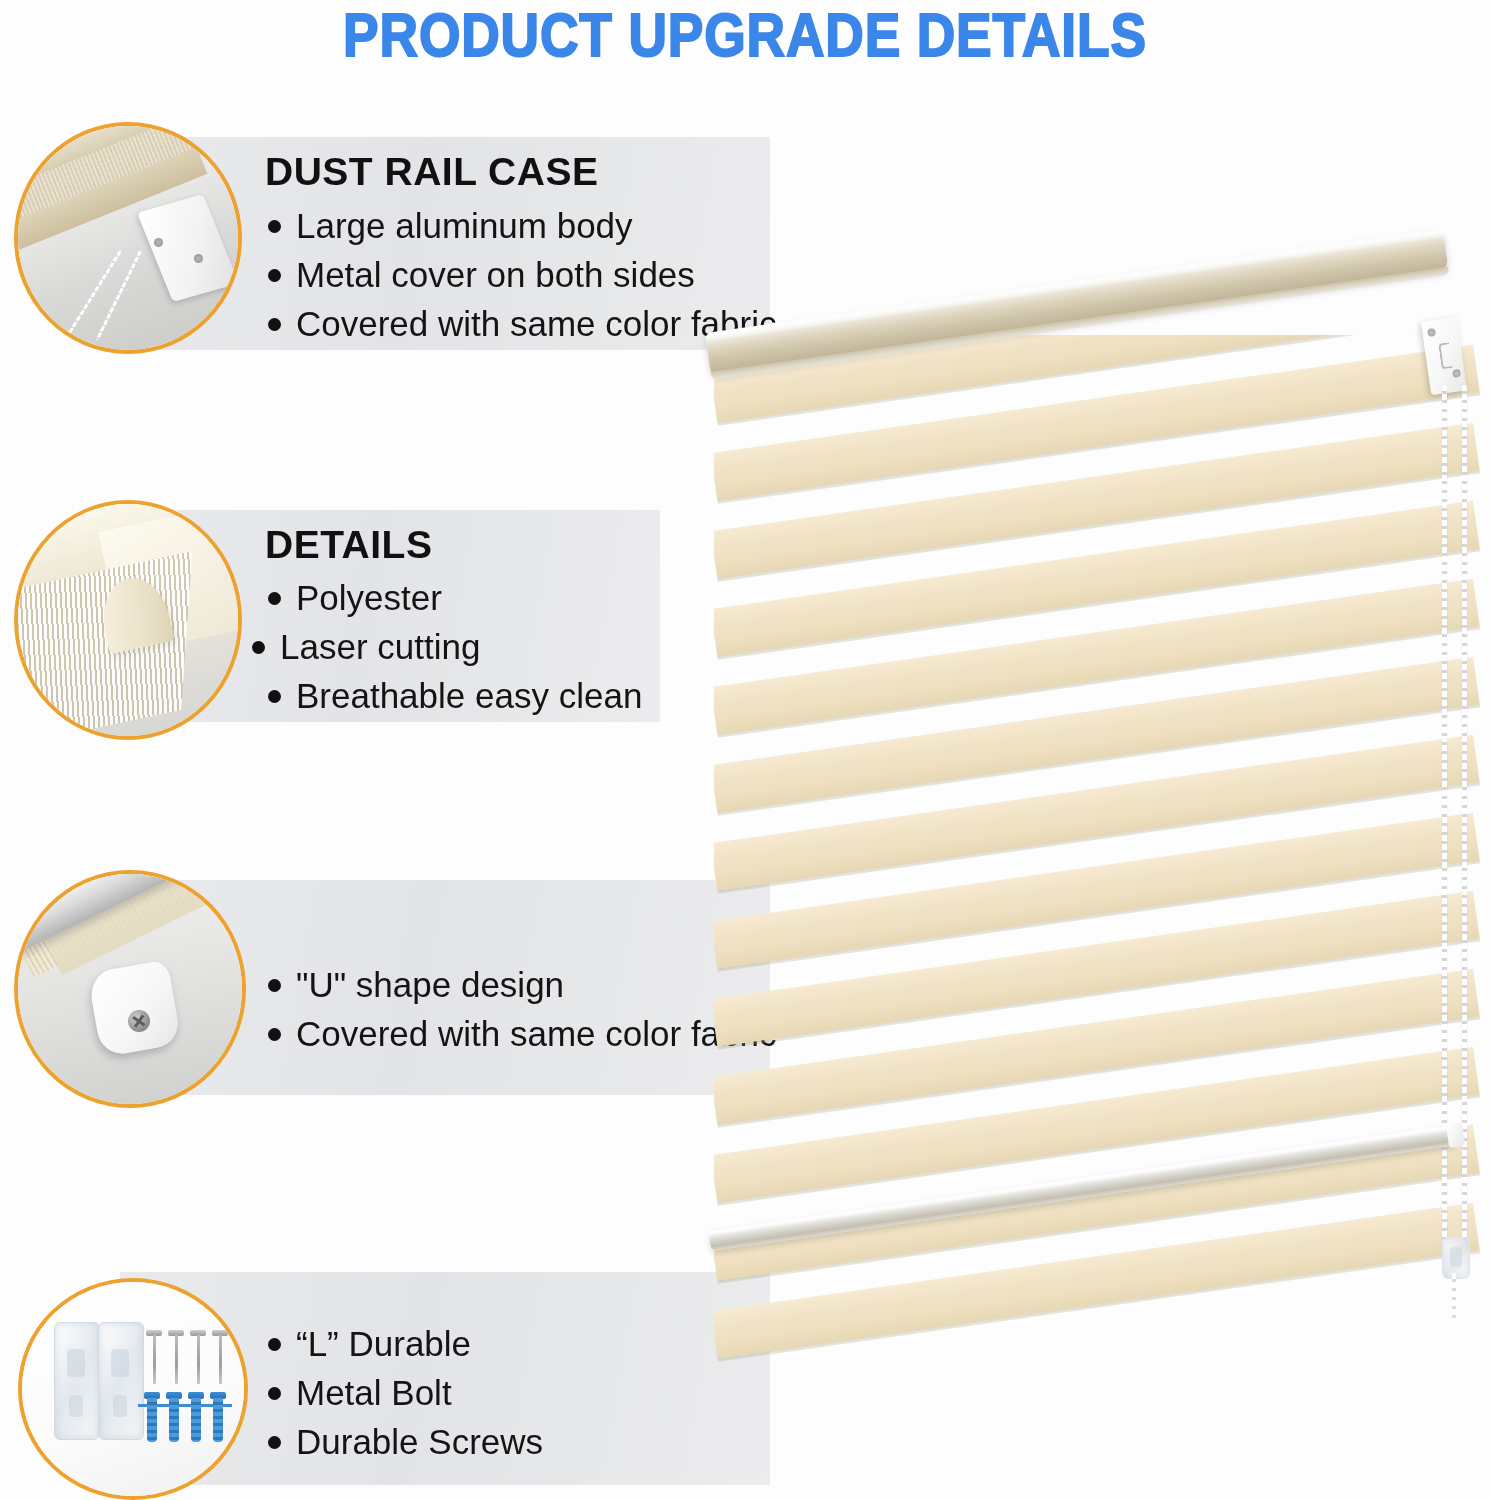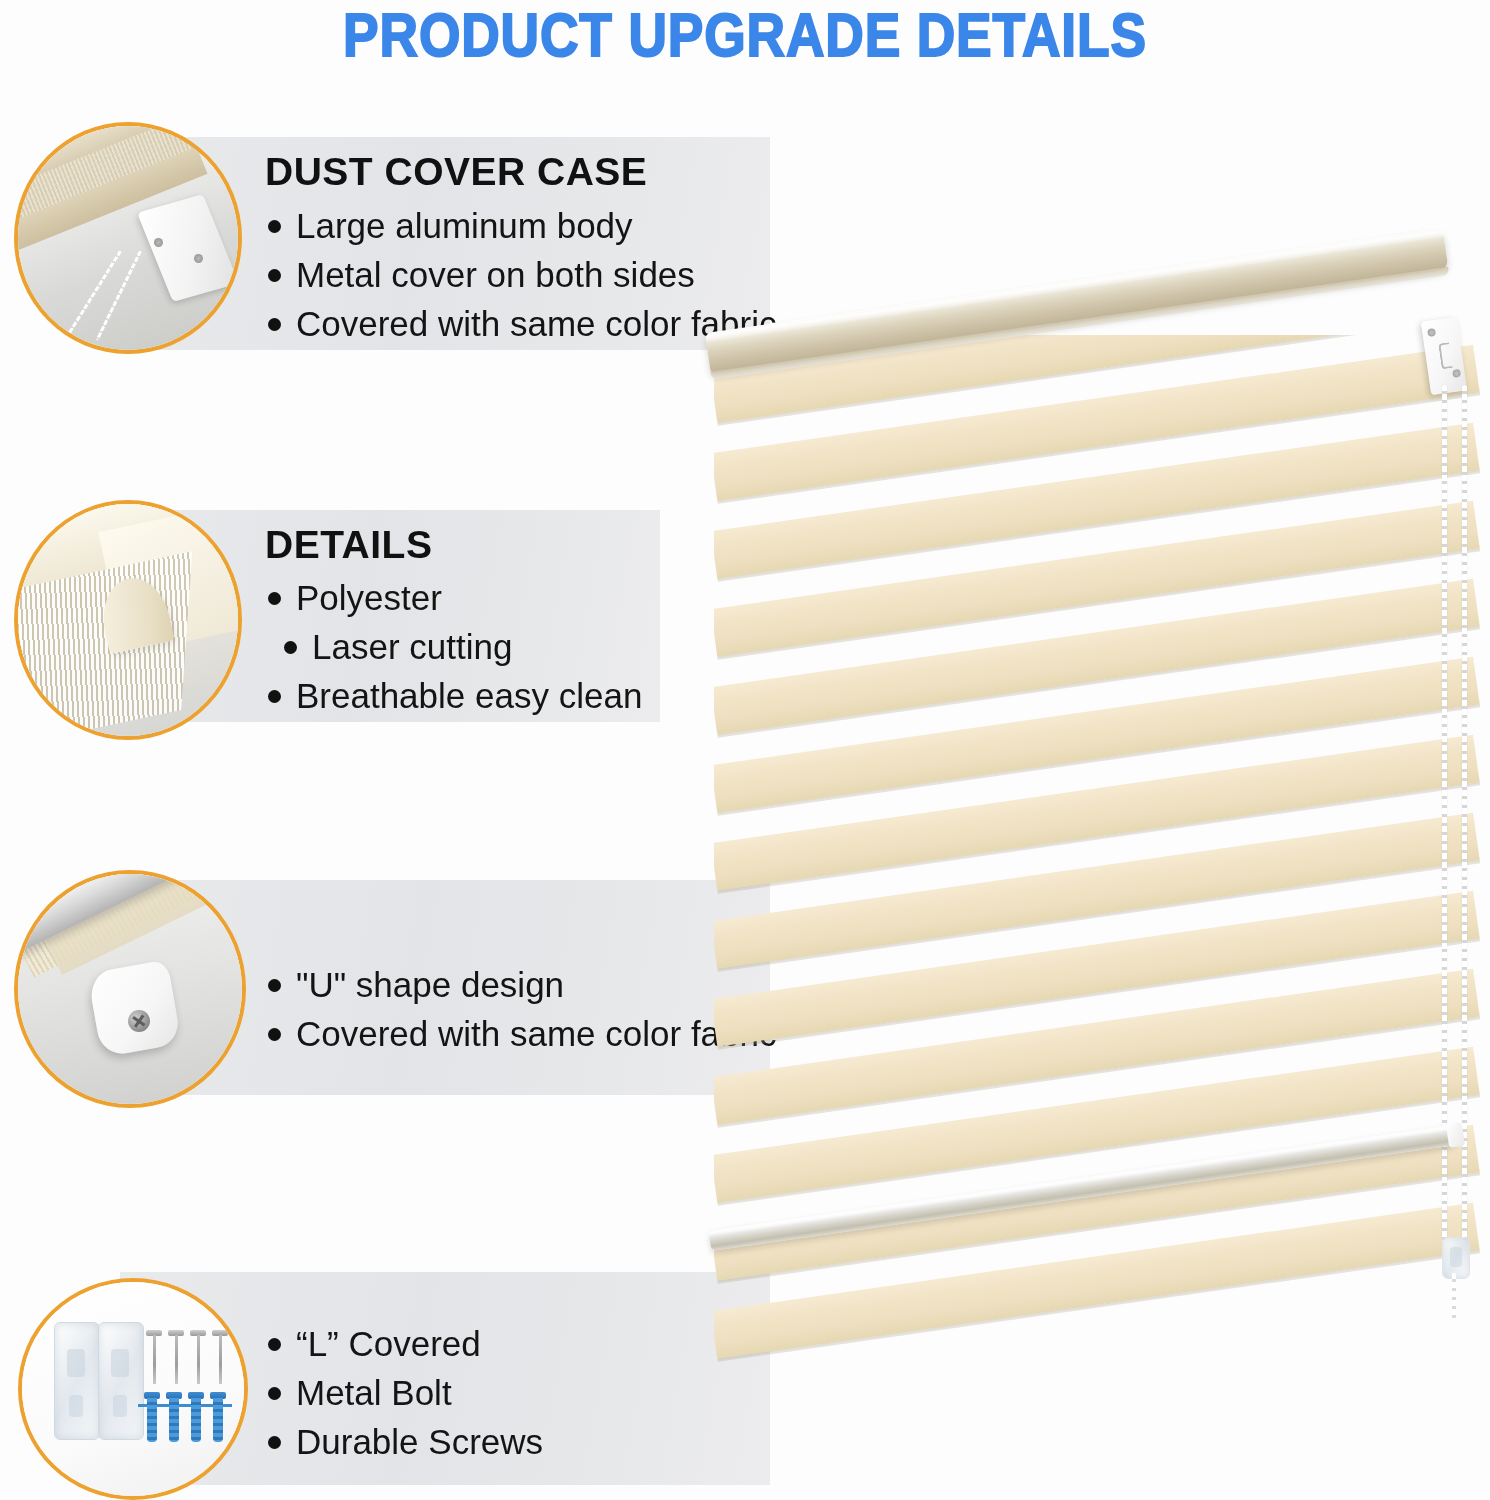--- a/index.html
+++ b/index.html
@@ -283,21 +283,21 @@
       <div class="dc-tube"></div>
       <div class="dc-tube2"></div>
       <div class="dc-tube3"></div>
       <div class="dc-cap"></div>
       <div class="dc-scr" style="left:62%;top:50%;"></div>
       <div class="dc-scr" style="left:80%;top:57%;"></div>
       <div class="dc-chain"></div>
       <div class="dc-chain b"></div>
     </div>
   </div>
-  <div class="blocktitle" style="left:265px;top:150px;">DUST COVER CASE</div>
+  <div class="blocktitle" style="left:265px;top:150px;">DUST RAIL CASE</div>
   <div class="bullet" style="left:268px;top:206px;">
     <span class="dot"></span>
     <span>Large aluminum body</span>
   </div>
   <div class="bullet" style="left:268px;top:255px;">
     <span class="dot"></span>
     <span>Metal cover on both sides</span>
   </div>
   <div class="bullet" style="left:268px;top:304px;">
     <span class="dot"></span>
@@ -311,21 +311,21 @@
       <div class="fb-edge"></div>
       <div class="fb-mesh"></div>
       <div class="fb-fold"></div>
     </div>
   </div>
   <div class="blocktitle" style="left:265px;top:523px;">DETAILS</div>
   <div class="bullet" style="left:268px;top:578px;">
     <span class="dot"></span>
     <span>Polyester</span>
   </div>
-  <div class="bullet" style="left:284px;top:627px;text-align:center;">
+  <div class="bullet" style="left:252px;top:627px;text-align:center;">
     <span class="dot"></span>
     <span>Laser cutting</span>
   </div>
   <div class="bullet" style="left:268px;top:676px;">
     <span class="dot"></span>
     <span>Breathable  easy clean</span>
   </div>
 
   <div class="badge" style="left:14px;top:870px;width:232px;height:238px;">
     <div class="ph">
@@ -390,21 +390,21 @@
       <div class="ik-anchor" style="left:188px;top:110px;">
         <span class="cap"></span>
           <span class="body"></span>
         <span class="wing" style="left:-6px;"></span>
           <span class="wing" style="right:-6px;"></span>
         </div>
     </div>
   </div>
   <div class="bullet" style="left:268px;top:1324px;">
     <span class="dot"></span>
-    <span>“L”  Covered</span>
+    <span>“L”  Durable</span>
   </div>
   <div class="bullet" style="left:268px;top:1373px;">
     <span class="dot"></span>
     <span>Metal Bolt</span>
   </div>
   <div class="bullet" style="left:268px;top:1422px;">
     <span class="dot"></span>
     <span>Durable Screws</span>
   </div>
 

